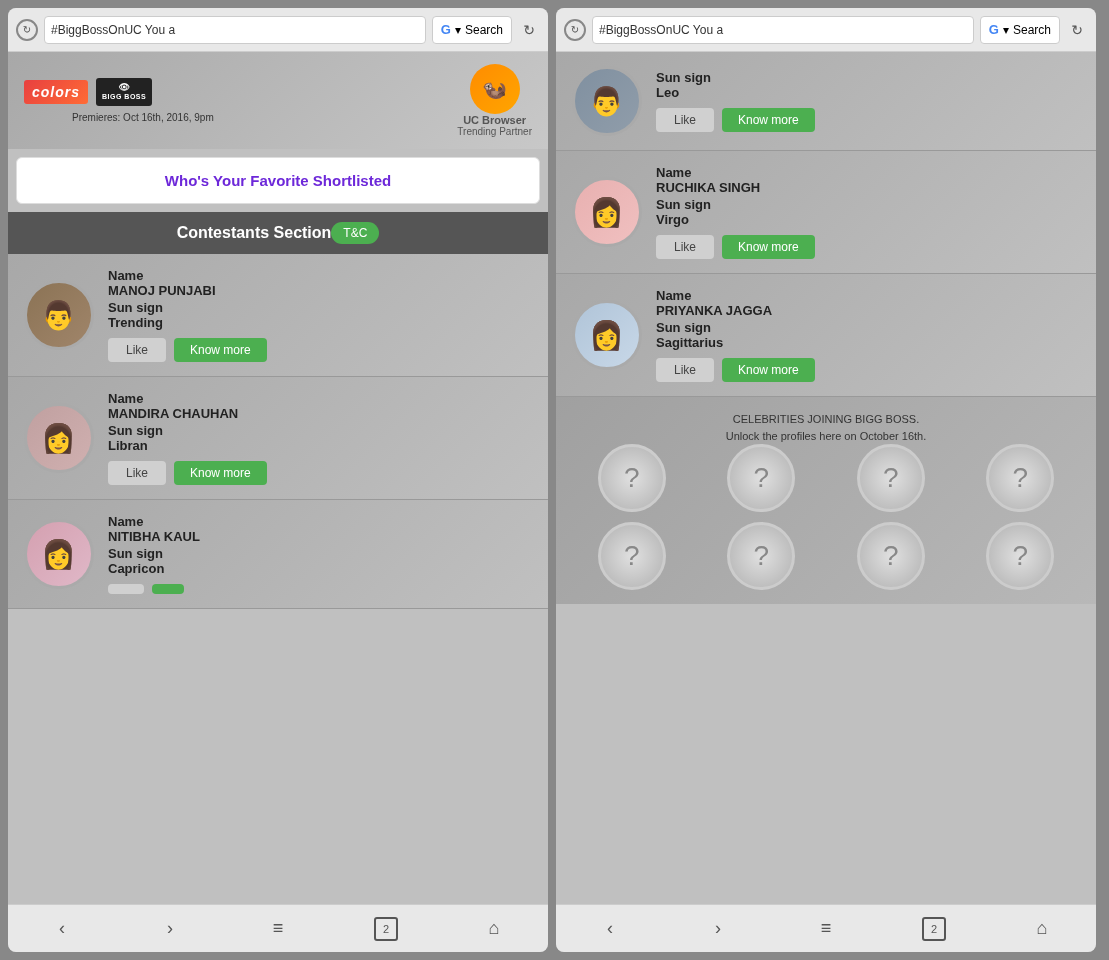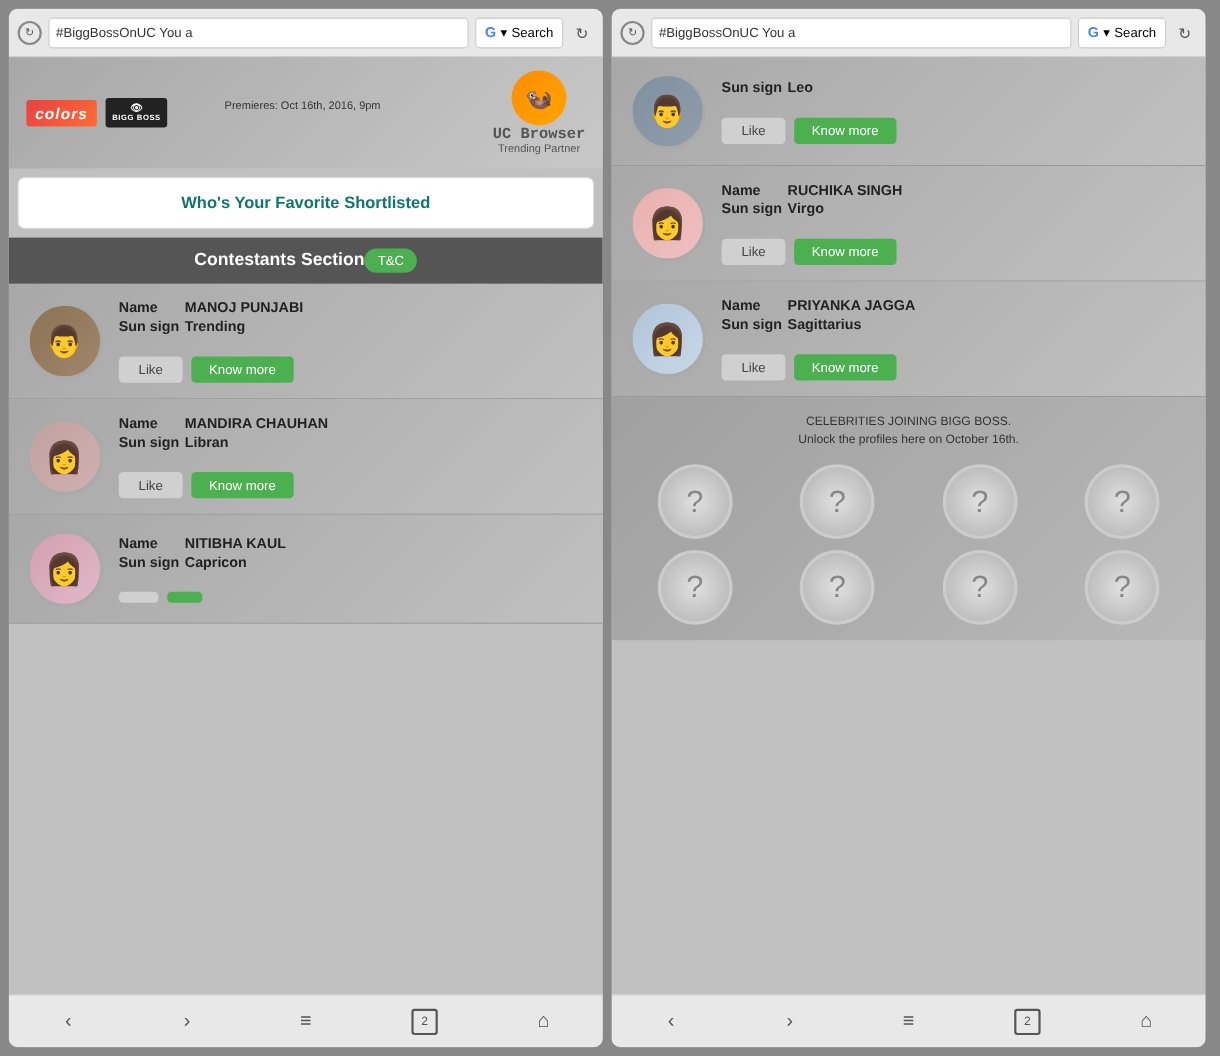--- a/index.html
+++ b/index.html
@@ -76,21 +76,21 @@
     
     .header-section {
       background: linear-gradient(135deg, #a8a8a8, #c8c8c8);
       padding: 12px 16px;
       display: flex;
       justify-content: space-between;
       align-items: center;
     }
     .left-logos {
       display: flex;
-      flex-direction: row;
+      flex-direction: column;
       gap: 4px;
     }
     .logo-row {
       display: flex;
       align-items: center;
       gap: 8px;
     }
     .colors-logo {
       background: linear-gradient(135deg, #e84040, #ff6b35);
       color: white;
@@ -123,39 +123,38 @@
       align-items: center;
     }
     .uc-icon {
       width: 50px; height: 50px;
       background: linear-gradient(135deg, #ff8c00, #ffa500);
       border-radius: 50%;
       display: flex; align-items: center; justify-content: center;
       font-size: 20px;
     }
     .uc-text {
-      font-size: 14px;
+      font-size: 11px;
       color: #555;
       font-weight: bold;
-      font-family: Liberation Mono, monospace;
     }
     .trending-text {
       font-size: 10px;
       color: #555;
     }
     
     .question-banner {
       background: white;
       margin: 8px;
       padding: 12px 32px;
       border-radius: 6px;
       text-align: center;
       font-size: 15px;
       font-weight: bold;
-      color: #0f766e;
+      color: #6d28d9;
       line-height: 1.4;
       border: 1px solid #ddd;
     }
     
     .section-header {
       background: #555;
       padding: 10px 16px;
       display: flex;
       align-items: center;
       justify-content: center;
@@ -193,39 +192,40 @@
       font-size: 28px;
       border: 3px solid #aaa;
     }
     .contestant-info {
       flex: 1;
     }
     .info-row {
       display: flex;
       align-items: flex-start;
       margin-bottom: 2px;
+      flex-direction: column;
     }
     .info-label {
       font-weight: bold;
       font-size: 13px;
       color: #222;
       min-width: 60px;
     }
     .info-value {
       font-size: 13px;
       color: #222;
       font-weight: bold;
     }
     .info-value.name-val {
       font-weight: bold;
     }
     .action-btns {
       display: flex;
       gap: 8px;
-      margin-top: 20px;
+      margin-top: 8px;
     }
     .like-btn {
       background: #d0d0d0;
       border: none;
       border-radius: 4px;
       padding: 5px 18px;
       font-size: 12px;
       color: #444;
       cursor: pointer;
     }
@@ -240,21 +240,21 @@
     }
     
     .celebrities-section {
       background: linear-gradient(135deg, #a0a0a0, #b8b8b8);
       padding: 14px 16px;
     }
     .unlock-text {
       text-align: center;
       font-size: 11px;
       color: #333;
-      margin-bottom: 14px;
+      margin-bottom: 0;
       line-height: 1.5;
     }
     .mystery-grid {
       display: grid;
       grid-template-columns: repeat(4, 1fr);
       gap: 10px;
     }
     .mystery-circle {
       width: 68px; height: 68px;
       border-radius: 50%;

